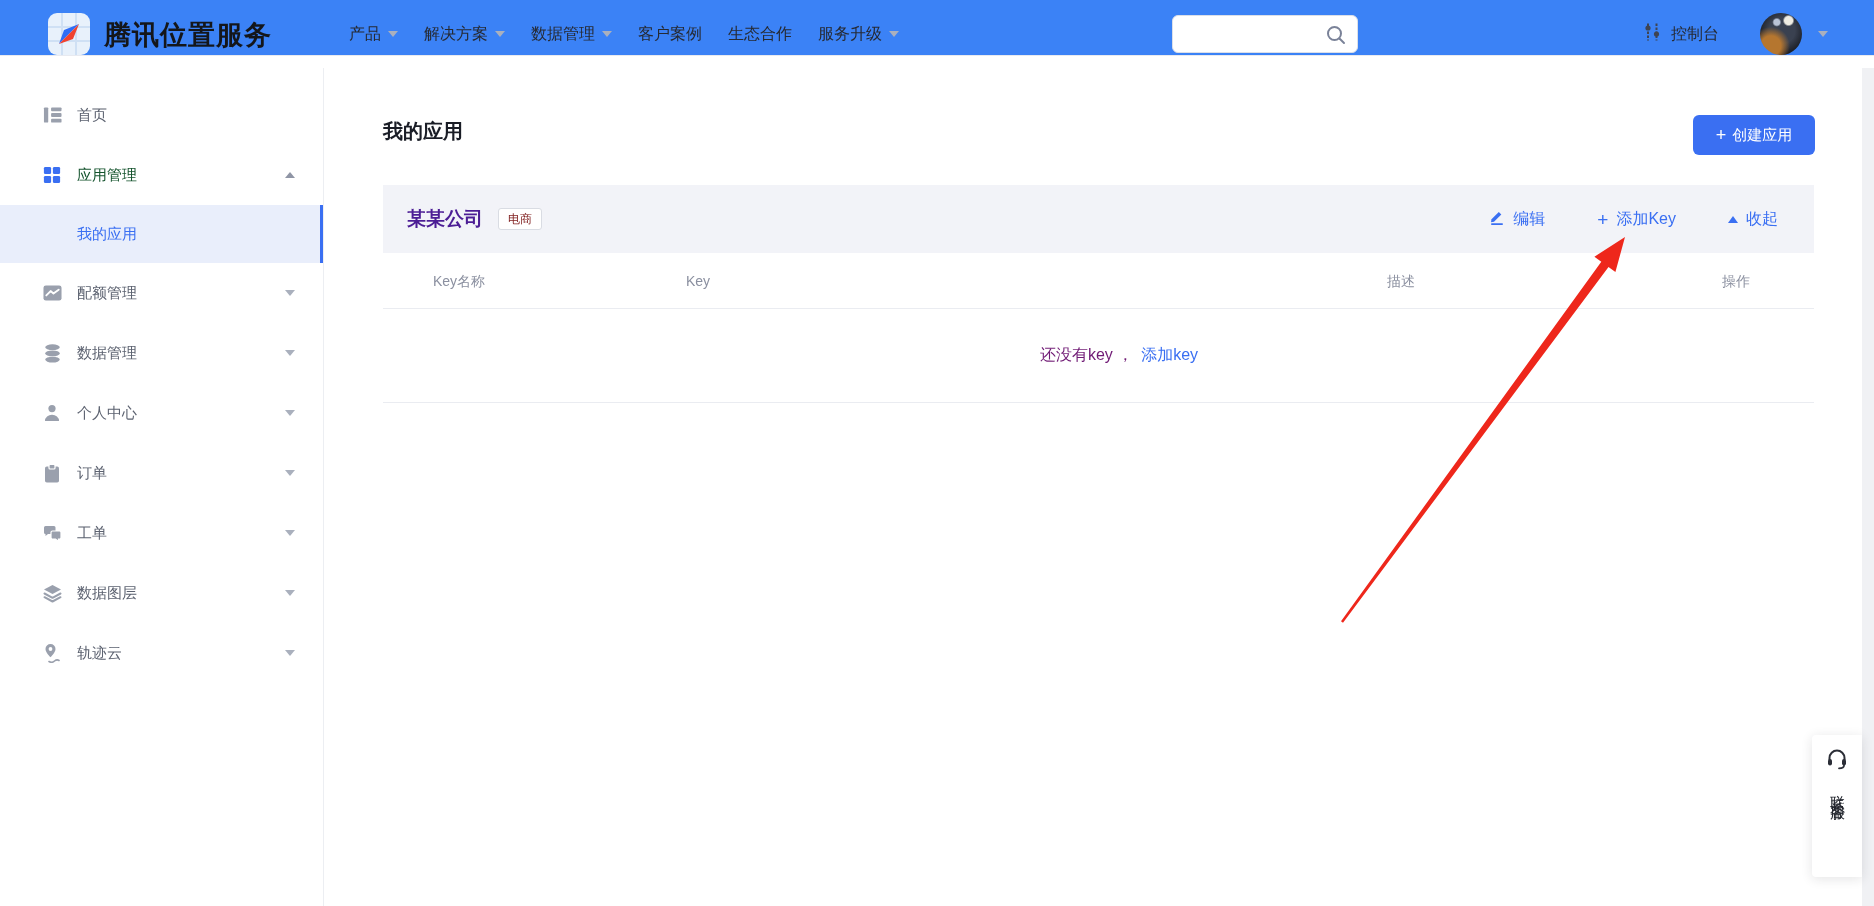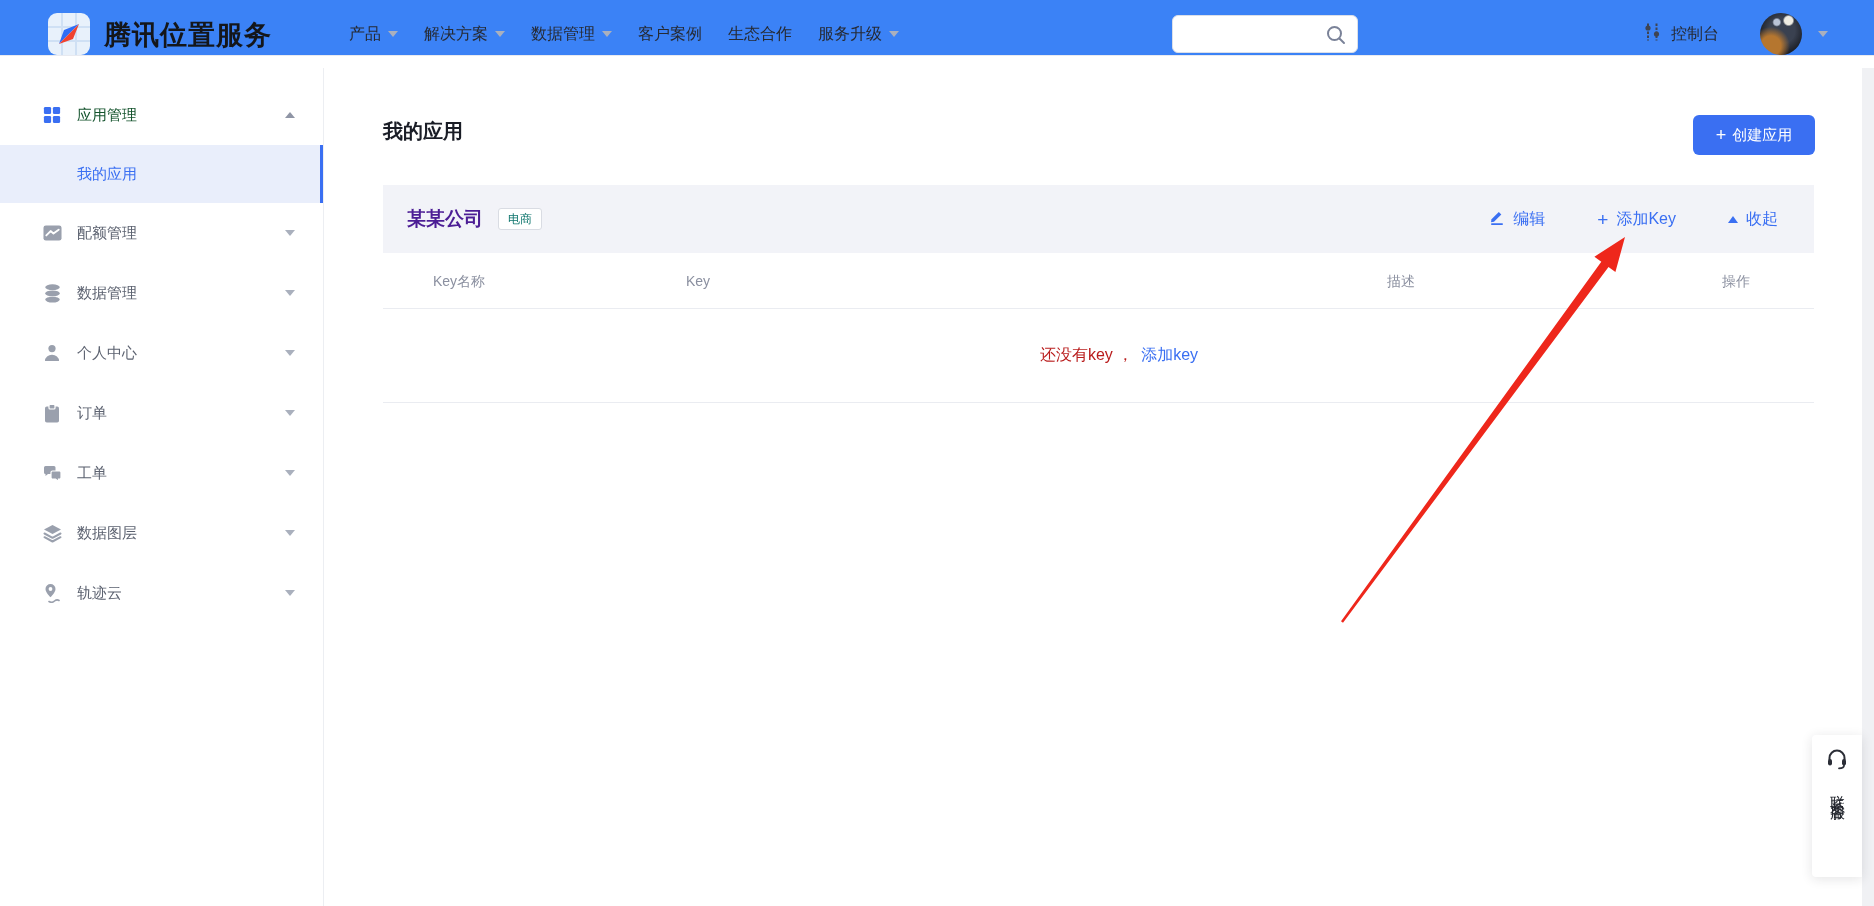--- a/index.html
+++ b/index.html
@@ -60,35 +60,35 @@
     background:#3a6ff2; border:none; border-radius:6px; color:#fff; font-size:15px;
     display:flex; align-items:center; justify-content:center; gap:6px; cursor:pointer;
     font-family:inherit; }
   .create-btn .plus { font-size:18px; font-weight:400; line-height:1; }
 
   .card { position:absolute; left:59px; top:117px; width:1431px; background:#fff; }
   .card-header { height:68px; background:#f2f3f8; display:flex; align-items:center;
     padding:0 24px; }
   .app-name { font-size:19px; font-weight:bold; color:#4c1d95; }
   .app-tag { margin-left:15px; background:#fff; border:1px solid #d9dce3; border-radius:3px;
-    padding:4px 9px; font-size:12px; color:#0f766e; line-height:1; }
+    padding:4px 9px; font-size:12px; color:#7f1d1d; line-height:1; }
   .header-actions { margin-left:auto; display:flex; align-items:center; gap:52px;
     padding-right:12px; }
   .h-action { display:flex; align-items:center; gap:8px; color:#3a6ff2; font-size:16px;
     cursor:pointer; white-space:nowrap; }
   .h-action .plus { font-size:19px; font-weight:400; line-height:1; }
   .caret-up-blue { width:0; height:0; border-left:5px solid transparent;
     border-right:5px solid transparent; border-bottom:7px solid #3a6ff2; }
 
   .table-head { position:relative; height:56px; border-bottom:1px solid #eaecf1; }
   .th { position:absolute; top:0; line-height:56px; font-size:14px; color:#8b90a0; }
   .th1 { left:50px; } .th2 { left:303px; } .th3 { left:1004px; } .th4 { left:1339px; }
   .table-empty { height:94px; border-bottom:1px solid #eaecf1; display:flex;
     align-items:center; justify-content:center; font-size:16px; }
-  .empty-text { color:#b91c1c;margin-left:41px; }
+  .empty-text { color:#701a75;margin-left:41px; }
   .empty-link { color:#3a6ff2; margin-left:8px; cursor:pointer; text-decoration:none; }
 
   
   .scroll-track { position:absolute; right:0; top:68px; bottom:0; width:12px;
     background:#f0f1f4; z-index:8; }
 
   
   .contact { position:absolute; left:1812px; top:735px; width:50px; height:142px;
     background:#fff; border-radius:4px 0 0 4px; box-shadow:0 2px 12px rgba(31,35,41,.12);
     display:flex; flex-direction:column; align-items:center; padding-top:12px; gap:8px;
@@ -162,20 +162,31 @@
       </span>
       <span class="console-label">控制台</span>
     </div>
 
     <div class="avatar"></div>
     <span class="avatar-caret caret-down"></span>
   </div>
 
   <div class="sidebar">
 
+    <div class="side-item">
+      <span class="ico">
+        <svg width="19" height="18" viewBox="0 0 20 18">
+          <rect x="1" y="1" width="4.5" height="16" rx="1" fill="#9aa0ad"></rect>
+          <rect x="8.5" y="1" width="11" height="4" rx="1" fill="#9aa0ad"></rect>
+          <rect x="8.5" y="7" width="11" height="4" rx="1" fill="#9aa0ad"></rect>
+          <rect x="8.5" y="13" width="11" height="4" rx="1" fill="#9aa0ad"></rect>
+        </svg>
+      </span>
+      <span>首页</span>
+    </div>
 
     <div class="side-item active">
       <span class="ico">
         <svg width="18" height="18" viewBox="0 0 20 20">
           <rect x="1" y="1" width="8" height="8" rx="1.5" fill="#3a6ff2"></rect>
           <rect x="11" y="1" width="8" height="8" rx="1.5" fill="#3a6ff2"></rect>
           <rect x="1" y="11" width="8" height="8" rx="1.5" fill="#3a6ff2"></rect>
           <rect x="11" y="11" width="8" height="8" rx="1.5" fill="#3a6ff2"></rect>
         </svg>
       </span>

